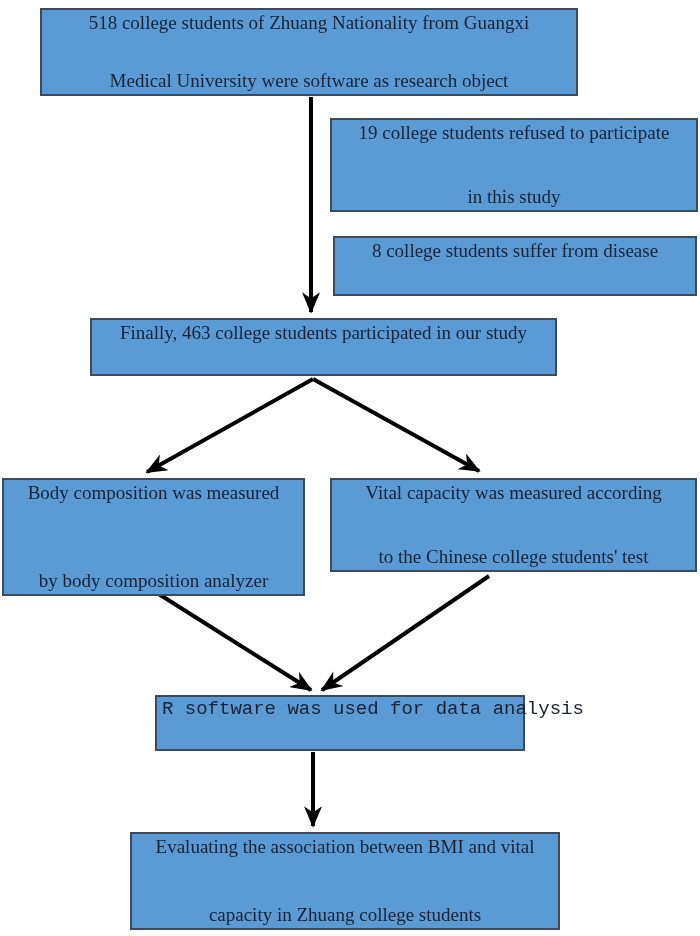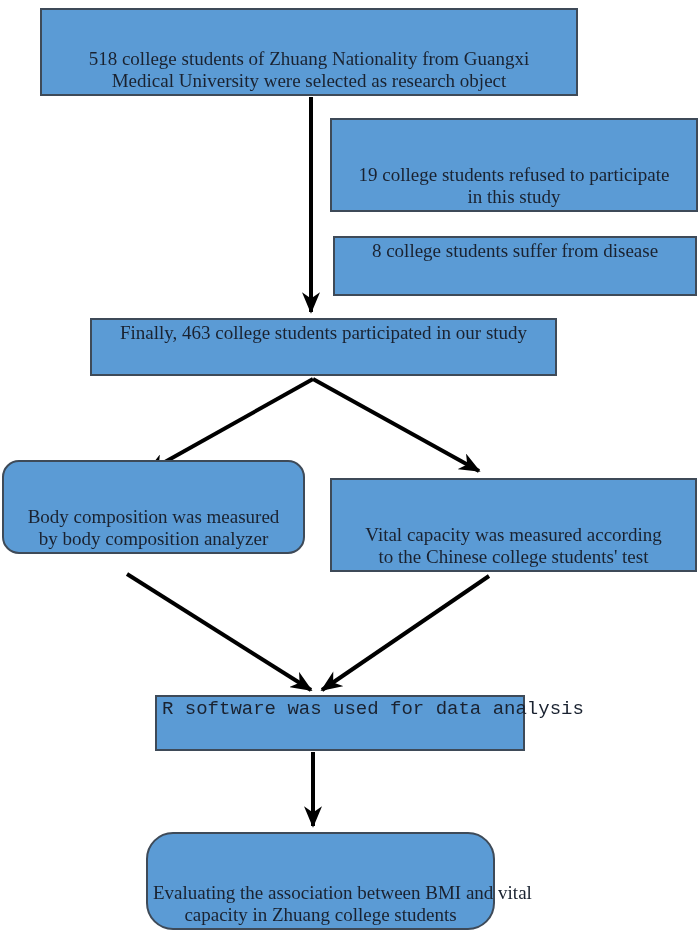--- a/index.html
+++ b/index.html
@@ -19,38 +19,38 @@
   }
   .node {
     position: absolute;
     box-sizing: border-box;
     background: #5b9bd5;
     border: 2px solid #3e4a58;
     color: #1a2230;
     font-size: 19px;
     display: flex;
     flex-direction: column;
-    justify-content: flex-end;
+    justify-content: space-between;
     align-items: center;
     text-align: center;
     padding: 2px 5px;
     line-height: 1.15;
   }
   .node.single { justify-content: flex-start; }
   .node .line { width: 100%; white-space: nowrap; }
 
   
   #node-selected    { left: 40px;  top: 8px;   width: 538px; height: 88px; }
   #node-refused     { left: 330px; top: 118px; width: 368px; height: 94px; }
   #node-disease     { left: 333px; top: 236px; width: 364px; height: 60px; }
   #node-final       { left: 90px;  top: 318px; width: 467px; height: 58px; }
-  #node-body        { left: 2px;   top: 460px; width: 303px; height: 94px; border-radius: 17px; }
+  #node-body        { left: 2px;   top: 478px; width: 303px; height: 118px; }
   #node-vital       { left: 330px; top: 478px; width: 367px; height: 94px; }
   #node-analysis    { left: 155px; top: 695px; width: 370px; height: 56px; font-family: Liberation Mono, monospace; }
-  #node-evaluation  { left: 146px; top: 832px; width: 349px; height: 98px; border-radius: 27px; }
+  #node-evaluation  { left: 130px; top: 832px; width: 430px; height: 98px; }
 </style>
 </head>
 <body>
 
 <div class="canvas">
 
   <svg class="arrow-layer" viewBox="0 0 700 936" xmlns="http://www.w3.org/2000/svg">
     <defs>
       <marker id="ah" viewBox="0 0 12 10" refX="11" refY="5" markerUnits="userSpaceOnUse" markerWidth="22" markerHeight="18" orient="auto">
         <path d="M0,0 L12,5 L0,10 L3.5,5 Z" fill="#000000"></path>
@@ -59,21 +59,21 @@
     <path d="M311,97 L311,312" stroke="#000000" stroke-width="4" fill="none" marker-end="url(#ah)"></path>
     <path d="M313,379 L147,472" stroke="#000000" stroke-width="4" fill="none" marker-end="url(#ah)"></path>
     <path d="M313,379 L479,471" stroke="#000000" stroke-width="4" fill="none" marker-end="url(#ah)"></path>
     <path d="M127,574 L311,690" stroke="#000000" stroke-width="4" fill="none" marker-end="url(#ah)"></path>
     <path d="M489,576 L322,690" stroke="#000000" stroke-width="4" fill="none" marker-end="url(#ah)"></path>
     <path d="M313,752 L313,826" stroke="#000000" stroke-width="4" fill="none" marker-end="url(#ah)"></path>
   </svg>
 
   <div class="node" id="node-selected">
     <div class="line">518 college students of Zhuang Nationality from Guangxi</div>
-    <div class="line">Medical University were selected as research object</div>
+    <div class="line">Medical University were software as research object</div>
   </div>
 
   <div class="node" id="node-refused">
     <div class="line">19 college students refused to participate</div>
     <div class="line">in this study</div>
   </div>
 
   <div class="node single" id="node-disease">
     <div class="line">8 college students suffer from disease</div>
   </div>

